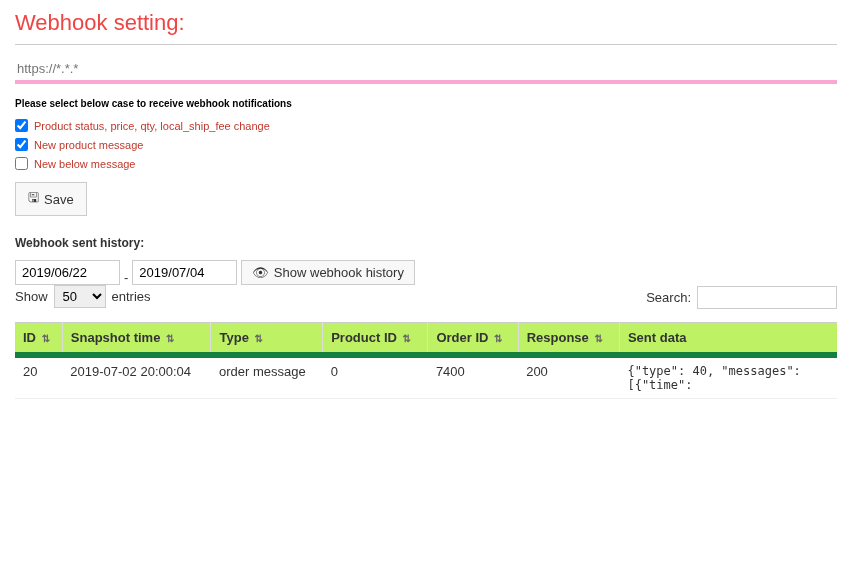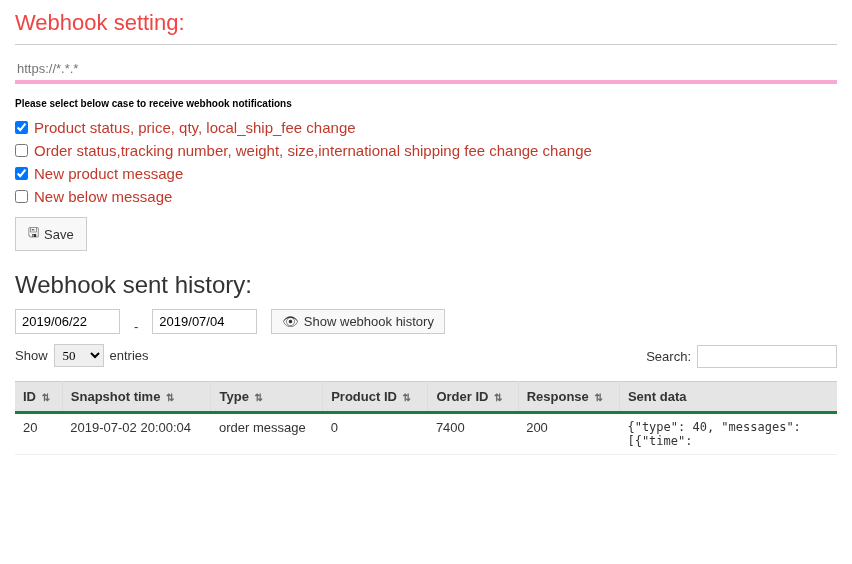--- a/index.html
+++ b/index.html
@@ -43,47 +43,46 @@
       display: flex;
       align-items: center;
       gap: 6px;
     }
     .checkbox-group input[type="checkbox"] {
       width: 13px;
       height: 13px;
     }
     .checkbox-group label {
       color: #c0392b;
-      font-size: 15px;
+      font-size: 11px;
       cursor: pointer;
     }
     .save-btn {
       margin-top: 12px;
       margin-bottom: 20px;
       padding: 5px 12px;
       font-size: 13px;
       border: 1px solid #ccc;
       background: #f8f8f8;
       cursor: pointer;
       display: flex;
       align-items: center;
       gap: 5px;
       color: #333;
     }
     h2 {
-      font-size: 24px;
-      font-weight: normal;
+      font-size: 12px;
+      font-weight: bold;
       color: #333;
       margin-bottom: 10px;
     }
     .history-controls {
       display: flex;
       align-items: flex-end;
-      gap: 14px;
-      margin-bottom: 10px;
+      gap: 4px;
       flex-wrap: wrap;
     }
     .date-input {
       border: 1px solid #ccc;
       padding: 4px 6px;
       font-size: 13px;
       width: 105px;
     }
     .show-btn {
       padding: 4px 10px;
@@ -99,21 +98,20 @@
     .entries-row {
       display: flex;
       align-items: center;
       gap: 6px;
       margin-bottom: 8px;
     }
     .entries-select {
       padding: 2px 4px;
       font-size: 13px;
       border: 1px solid #ccc;
-      font-family: Liberation Serif, serif;
     }
     .search-row {
       display: flex;
       justify-content: flex-start;
       align-items: center;
       gap: 6px;
       margin-bottom: 6px;
     }
     .search-input {
       border: 1px solid #ccc;
@@ -126,23 +124,23 @@
       justify-content: space-between;
       align-items: center;
       margin-bottom: 6px;
     }
     table {
       width: 100%;
       border-collapse: collapse;
       font-size: 13px;
     }
     table thead tr {
-      background: #e5e5e5;
+      background: #bef264;
       border-top: 1px solid #ccc;
-      border-bottom: 3px solid #15803d;
+      border-bottom: 6px solid #15803d;
     }
     table th {
       padding: 7px 8px;
       text-align: left;
       font-weight: bold;
       border-right: 1px solid #ddd;
       white-space: nowrap;
     }
     table th:last-child { border-right: none; }
     table td {
@@ -177,24 +175,20 @@
 <input class="url-input" type="text" value="" placeholder="https://*.*.*" style="">
 
 
 <div class="notice">Please select below case to receive webhook notifications</div>
 
 
 <div id="checkboxes-container">
     <div class="checkbox-group">
       <input type="checkbox" id="cb1" checked="" style="">
       <label for="cb1">Product status, price, qty, local_ship_fee change</label>
-    </div>
-    <div class="checkbox-group">
-      <input type="checkbox" id="cb2" style="">
-      <label for="cb2">Order status,tracking number, weight, size,international shipping fee change change</label>
     </div>
     <div class="checkbox-group">
       <input type="checkbox" id="cb3" checked="" style="">
       <label for="cb3">New product message</label>
     </div>
     <div class="checkbox-group">
       <input type="checkbox" id="cb4" style="">
       <label for="cb4">New below message</label>
     </div>
   </div>

